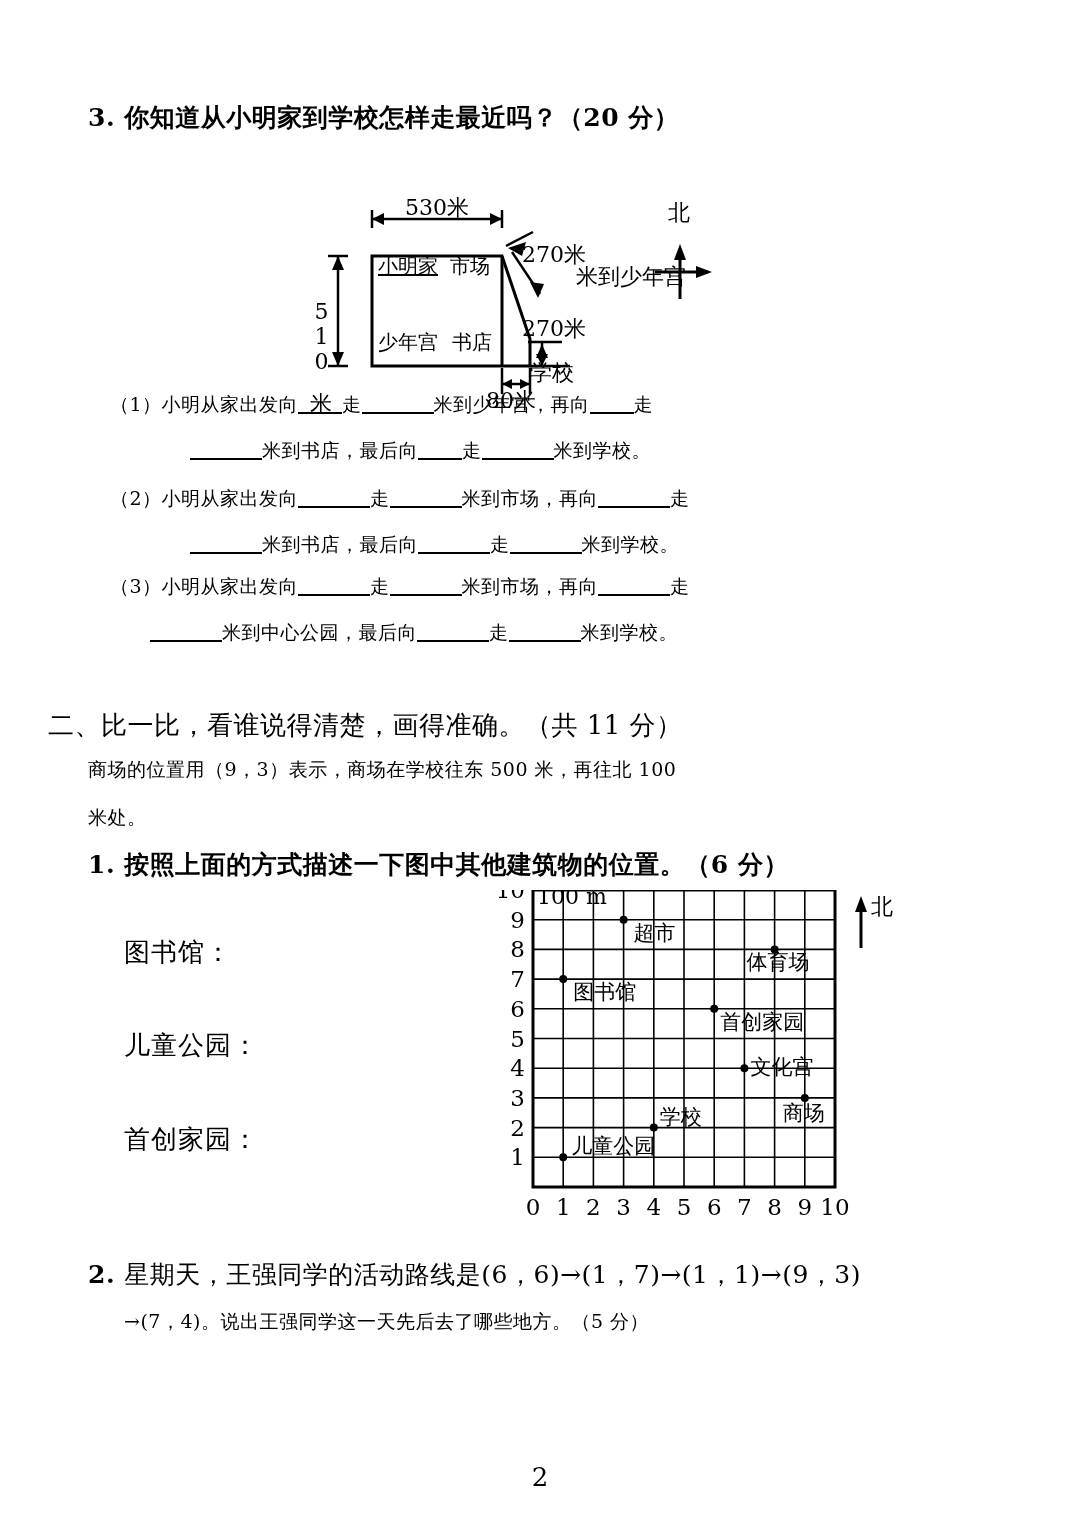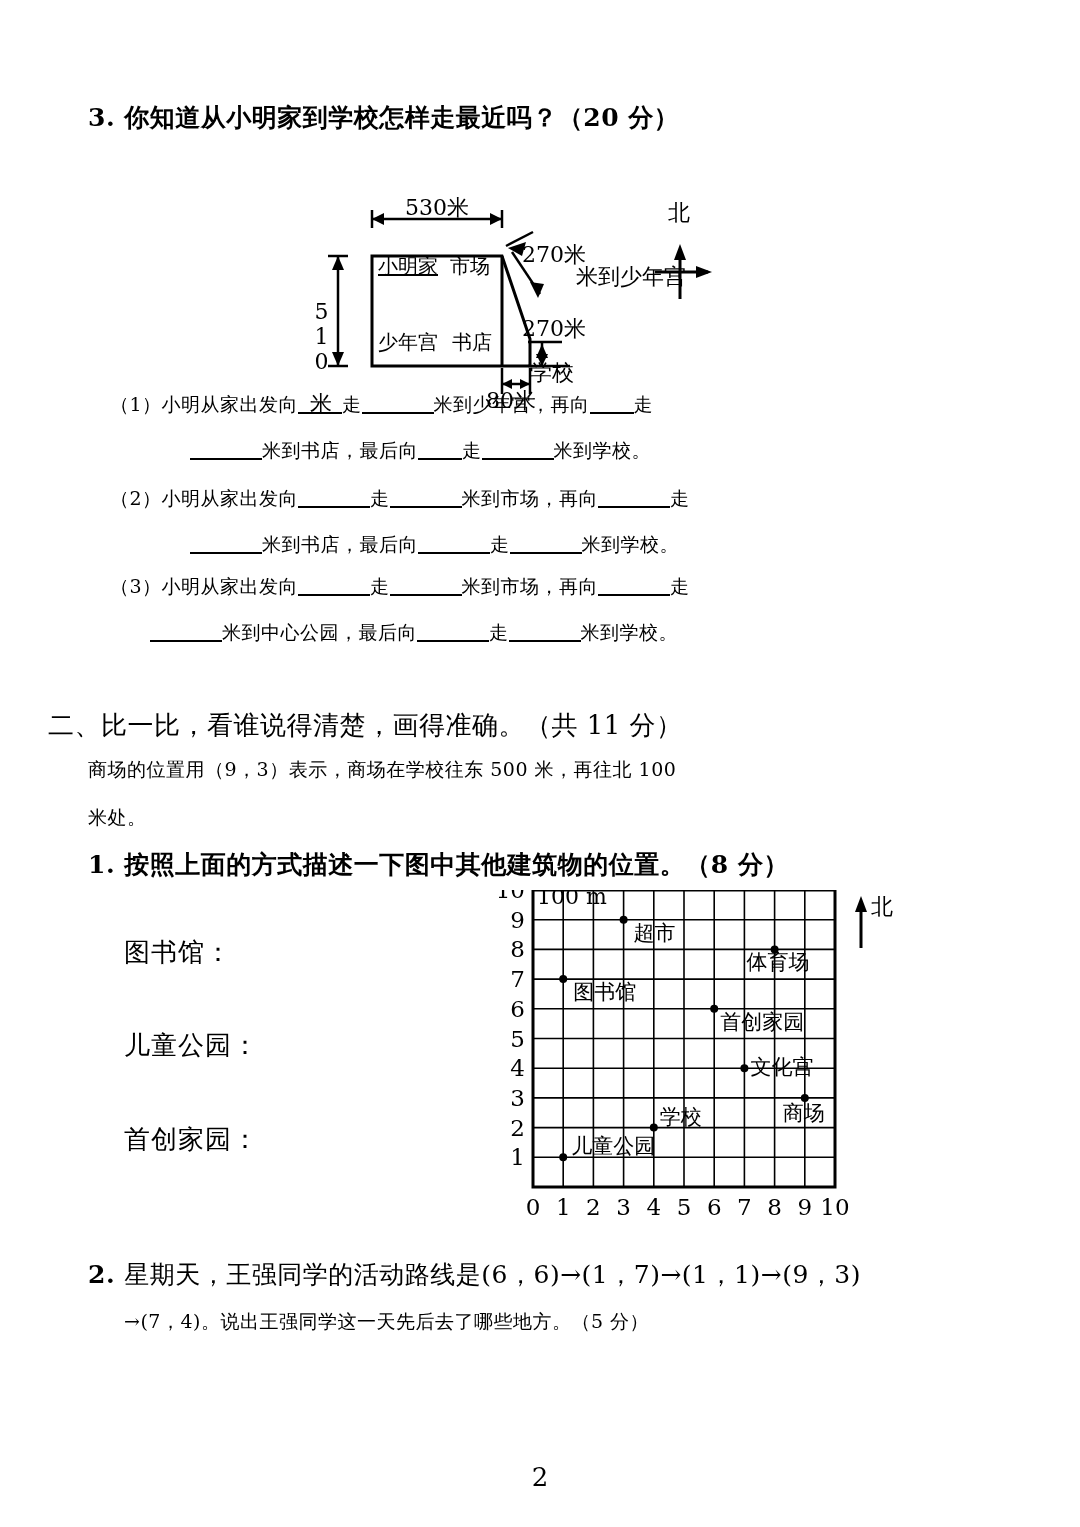--- a/index.html
+++ b/index.html
@@ -192,21 +192,21 @@
   </div>
 
 
   <div class="txt sec-head" style="left:48px; top:712px;">二、比一比，看谁说得清楚，画得准确。（共 11 分）</div>
 
   <div class="txt body-line" style="left:88px; top:760px;">商场的位置用（9，3）表示，商场在学校往东 500 米，再往北 100</div>
   <div class="txt body-line" style="left:88px; top:808px;">米处。</div>
 
   <div class="txt q-head" style="left:88px; top:852px;">
     <span>1.</span>
-    <span>按照上面的方式描述一下图中其他建筑物的位置。（8 分）</span>
+    <span>按照上面的方式描述一下图中其他建筑物的位置。（6 分）</span>
   </div>
 
   <div class="left-label" style="left:124px; top:935px;">图书馆：</div>
   <div class="left-label" style="left:124px; top:1028px;">儿童公园：</div>
   <div class="left-label" style="left:124px; top:1122px;">首创家园：</div>
 
   <div id="grid-figure">
     <svg id="grid-svg" width="430" height="365" viewBox="0 0 430 365" xmlns="http://www.w3.org/2000/svg">
         <text x="42" y="14" font-size="22" font-family="DejaVu Serif, serif" fill="#000">100 m</text>
         <g stroke="#000" stroke-width="1.6" fill="none">

